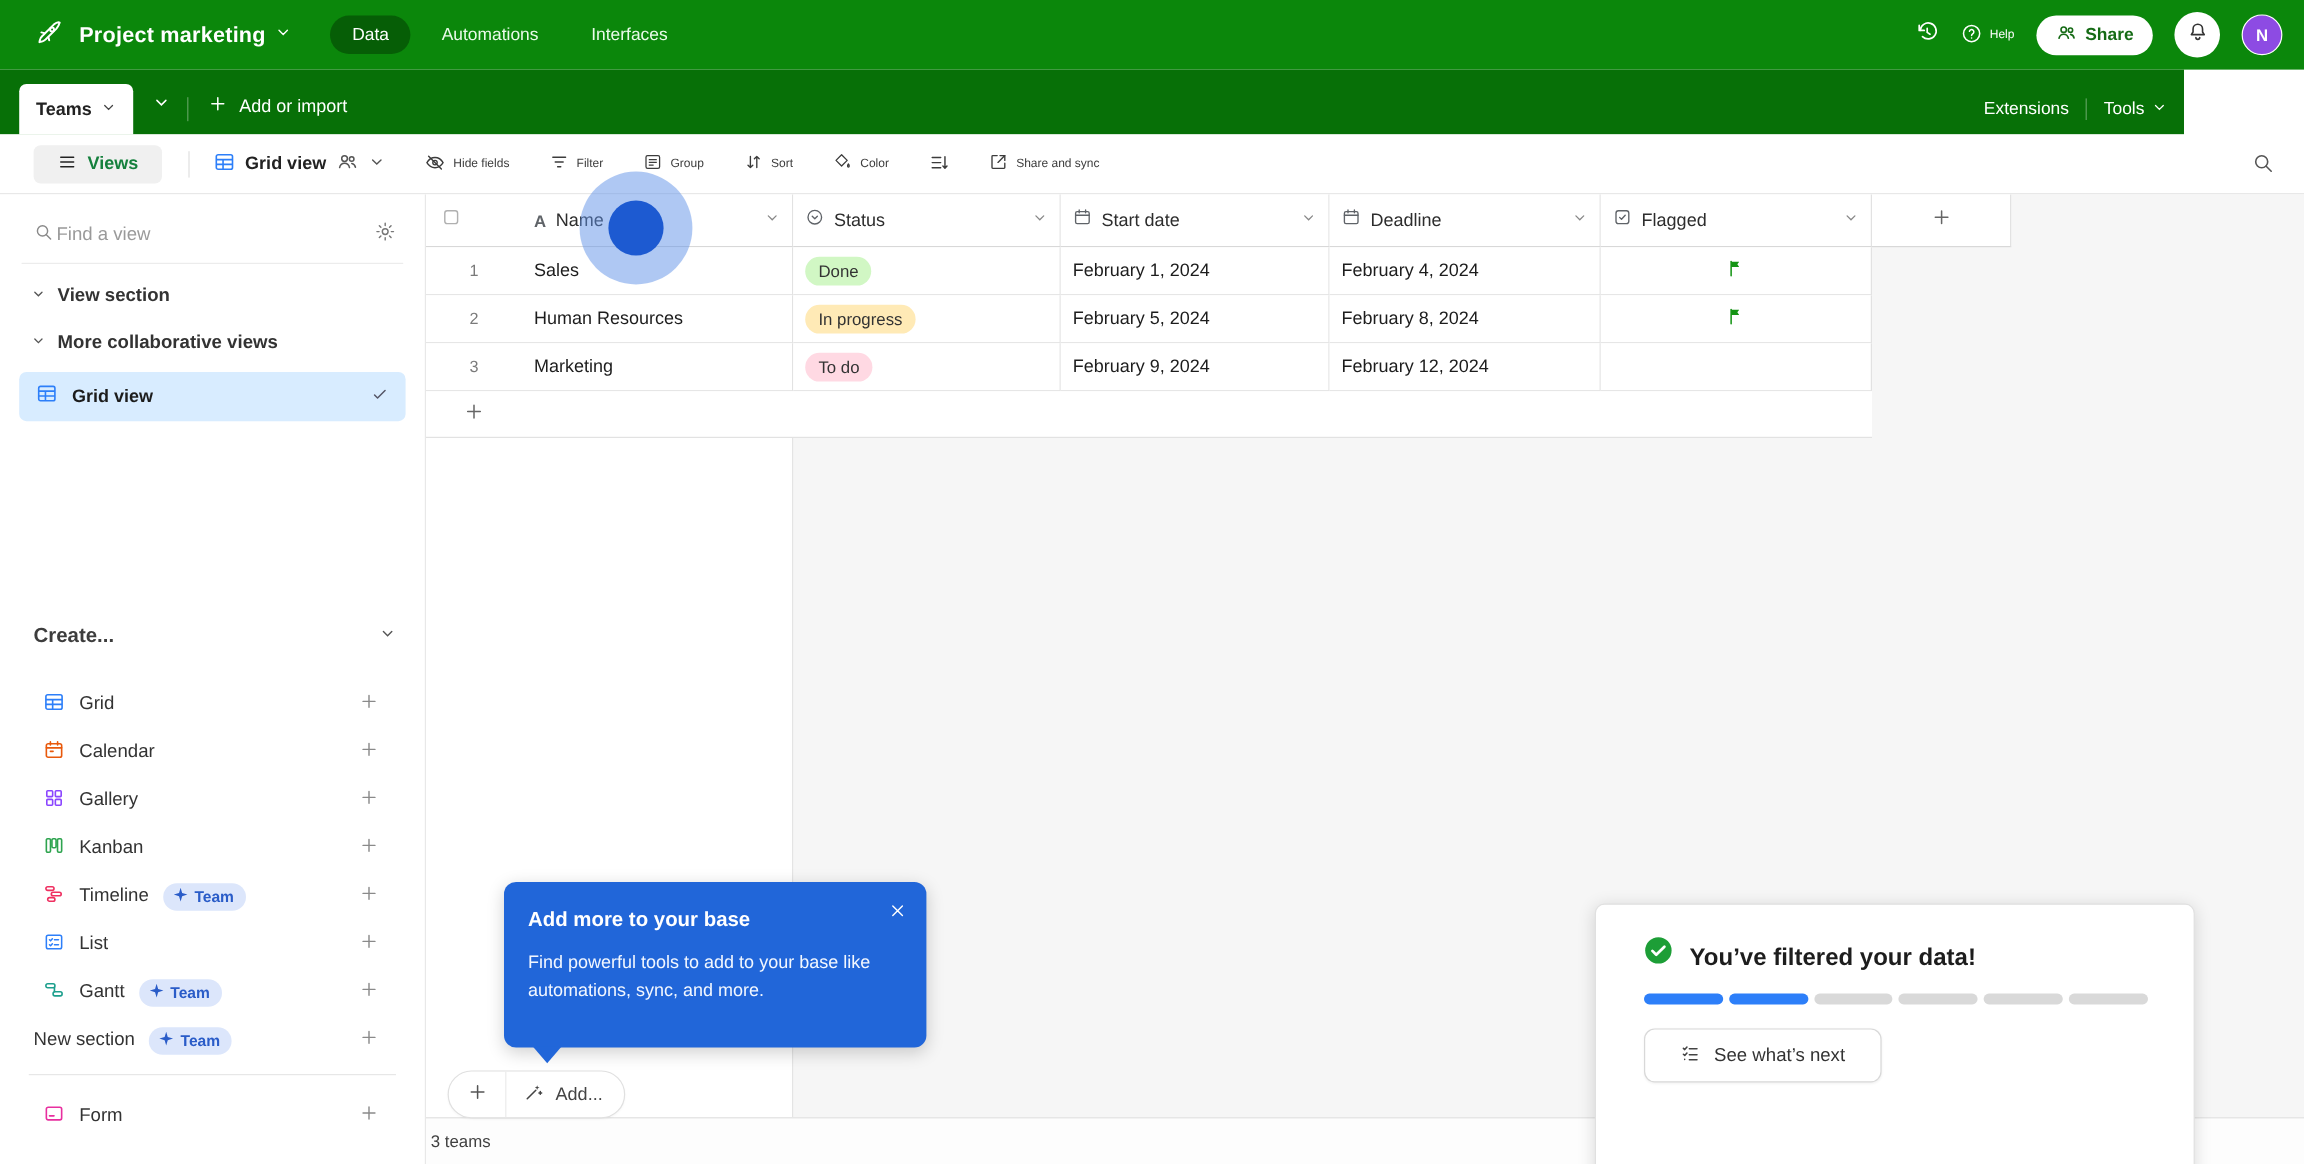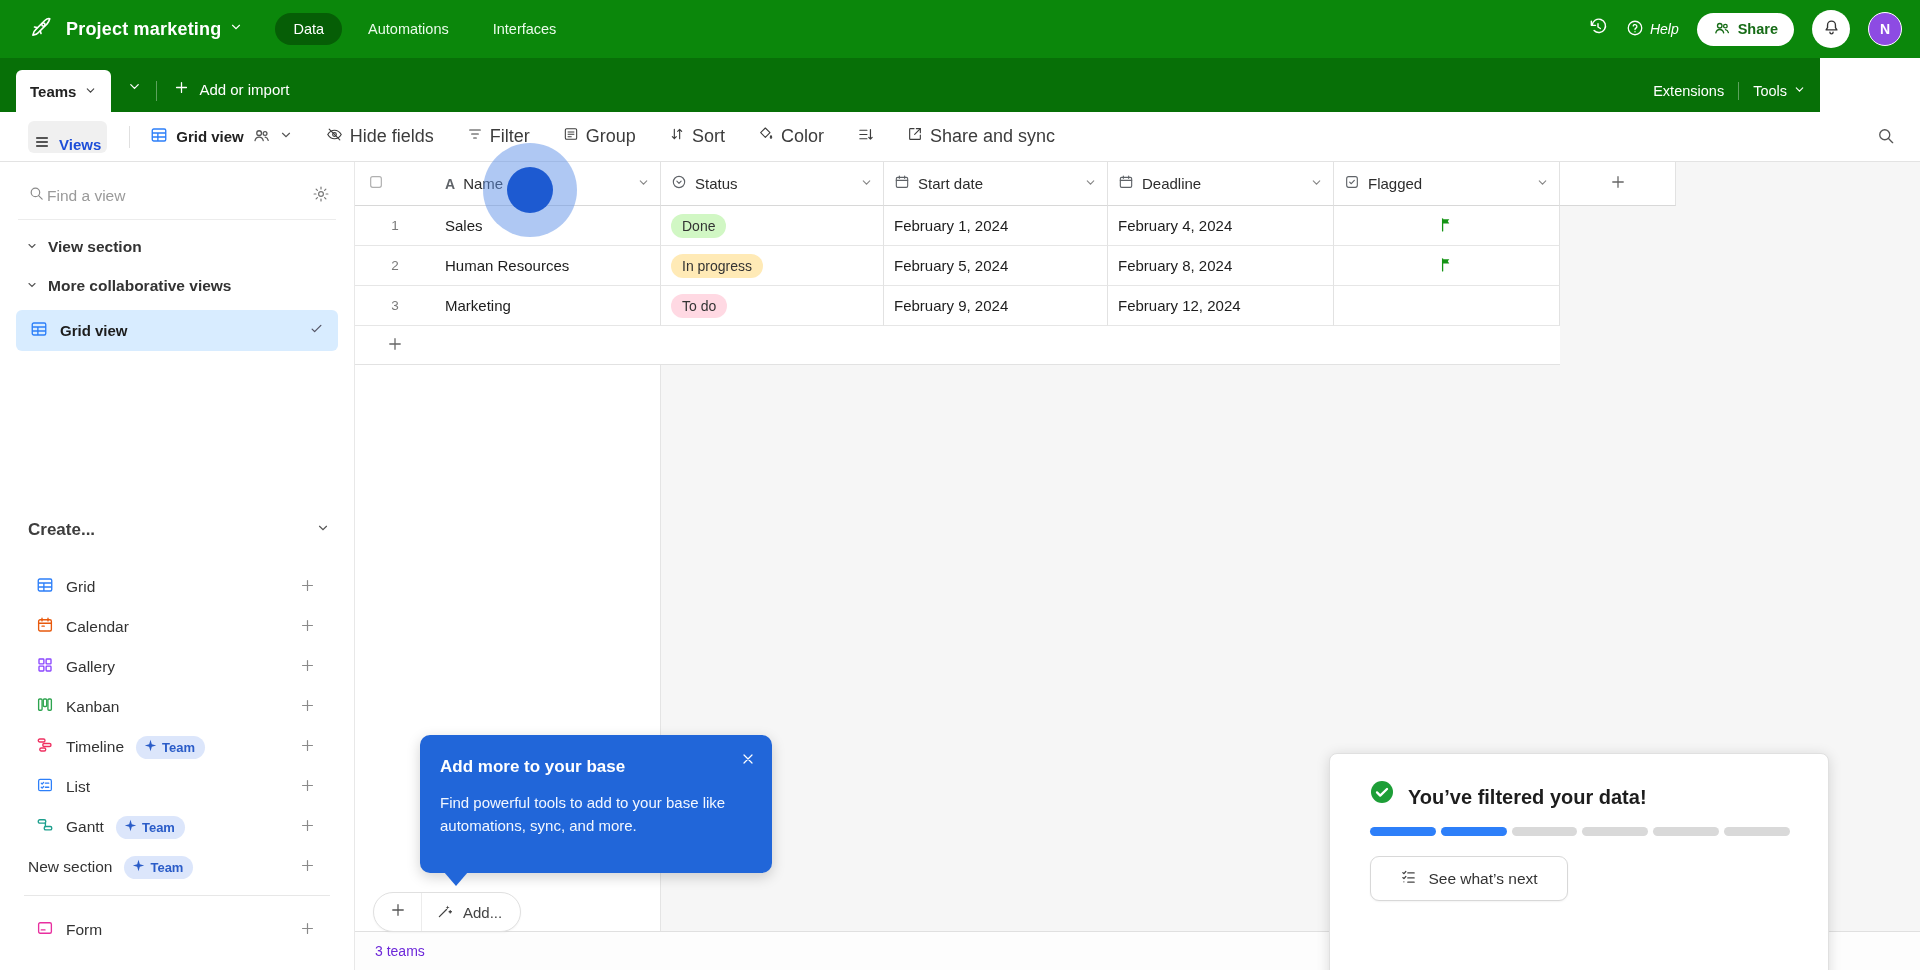--- a/index.html
+++ b/index.html
@@ -10,41 +10,41 @@
 
   
   .topbar { position:absolute; left:0; top:0; width:1920px; height:58px; background:#0b870b; display:flex; align-items:center; }
   .logo { margin-left:28px; }
   .base-title { color:#fff; font-size:18px; font-weight:bold; margin-left:12px; letter-spacing:.2px; }
   .topbar .title-chev { margin-left:8px; }
   .top-tabs { display:flex; align-items:center; margin-left:32px; gap:8px; }
   .top-tab { color:#eafbea; font-size:14.5px; padding:8px 18px; border-radius:16px; cursor:pointer; }
   .top-tab.active { background:#065e06; color:#fff; }
   .top-right { position:absolute; right:0; top:0; height:58px; display:flex; align-items:center; gap:18px; padding-right:18px; }
-  .help { display:flex; align-items:center; gap:6px; color:#fff; font-size:14px;font-style:italic; }
+  .help { display:flex; align-items:center; gap:6px; color:#fff; font-size:10px; }
   .share-btn { display:flex; align-items:center; gap:7px; background:#fff; color:#166b16; height:33px; padding:0 16px; border-radius:17px; font-size:14.5px; font-weight:bold; }
   .bell-btn { width:38px; height:38px; border-radius:50%; background:#fff; display:flex; align-items:center; justify-content:center; }
   .avatar { width:34px; height:34px; border-radius:50%; background:#8d4be3; color:#fff; font-size:14px; font-weight:bold; display:flex; align-items:center; justify-content:center; border:1px solid #fff; }
 
   
   .tablebar { position:absolute; left:0; top:58px; width:1820px; height:54px; background:#077007; display:flex; align-items:flex-end; }
   .table-tab { margin-left:16px; height:42px; background:#fff; border-radius:6px 6px 0 0; display:flex; align-items:center; padding:0 14px; gap:8px; font-size:15px; color:#222; font-weight:bold; }
   .tb-chev { margin:0 14px 14px 16px; }
   .tb-divider { width:1px; height:20px; background:rgba(255,255,255,.35); margin-bottom:11px; }
   .add-import { display:flex; align-items:center; gap:9px; color:#fff; font-size:15px; margin:0 0 13px 16px; }
   .tablebar-right { position:absolute; right:14px; bottom:12px; display:flex; align-items:center; gap:14px; color:#fff; font-size:14.5px; }
   .tablebar-right .sep { width:1px; height:18px; background:rgba(255,255,255,.35); }
   .tools { display:flex; align-items:center; gap:6px; }
 
   
   .toolbar { position:absolute; left:0; top:112px; width:1920px; height:50px; background:#fff; border-bottom:1px solid #e3e3e3; display:flex; align-items:center; }
-  .views-btn { margin-left:28px; display:flex; align-items:flex-end; gap:9px; background:#f0f0f0; border-radius:6px; height:32px; padding:0 6px; font-size:15px; color:#1d4ed8; font-weight:bold; }
+  .views-btn { margin-left:28px; display:flex; align-items:center; gap:9px; background:#f0f0f0; border-radius:6px; height:32px; padding:0 20px; font-size:15px; color:#15803d; font-weight:bold; }
   .tool-sep { width:1px; height:22px; background:#e0e0e0; margin:0 20px 0 22px; }
   .view-cluster { display:flex; align-items:center; gap:8px; font-size:15px; color:#222; font-weight:bold; }
-  .tool-item { display:flex; align-items:center; gap:7px; font-size:18px; color:#3c3c3c; margin-left:33px; cursor:pointer; }
+  .tool-item { display:flex; align-items:center; gap:7px; font-size:10px; color:#3c3c3c; margin-left:33px; cursor:pointer; }
   .search-btn { position:absolute; right:24px; top:14px; }
 
   
   .sidebar { position:absolute; left:0; top:162px; width:355px; height:808px; background:#fff; border-right:1px solid #e8e8e8; }
   .find-row { position:absolute; left:18px; right:18px; top:10px; height:48px; display:flex; align-items:center; border-bottom:1px solid #ececec; }
   .find-row .ph { color:#9a9a9a; font-size:15.5px; margin-left:2px; flex:1; }
   .side-section { position:absolute; left:26px; display:flex; align-items:center; gap:10px; font-size:15.5px; color:#333; font-weight:bold; }
   .sel-view { position:absolute; left:16px; top:148px; width:322px; height:41px; background:#d8ecff; border-radius:6px; display:flex; align-items:center; padding:0 14px; gap:12px; }
   .sel-view .lbl { font-size:15px; color:#1c1c1c; font-weight:bold; flex:1; }
   .create-hdr { position:absolute; left:28px; top:358px; right:24px; display:flex; align-items:center; justify-content:space-between; font-size:17px; color:#3d3d3d; font-weight:bold; }
@@ -66,21 +66,21 @@
   .g-row { display:flex; height:40px; }
   .cell { background:#fff; border-bottom:1px solid #e6e6e6; display:flex; align-items:center; padding:0 10px; font-size:15px; color:#1d1d1d; }
   .rownum { justify-content:center; color:#7a7a7a; font-size:13.5px; }
   .pill { padding:4px 11px; border-radius:12px; font-size:14px; color:#333; }
   .flagcell { justify-content:center; }
   .flag { color:#149414; }
   .addrow { display:flex; height:39px; }
   .addrow .cell { border-bottom:1px solid #e2e2e2; }
   .pinned-strip { position:absolute; left:355px; top:365px; width:306px; height:566px; background:#fff; border-right:1px solid #e4e4e4; }
   .bottombar { position:absolute; left:355px; top:931px; width:1565px; height:39px; background:#fdfdfd; border-top:1px solid #e0e0e0; display:flex; align-items:center; }
-  .count { margin-left:20px; font-size:14px; color:#6d28d9; }
+  .count { margin-left:4px; font-size:14px; color:#404040; }
   .add-pill { position:absolute; left:373px; top:892px; height:40px; background:#fff; border:1px solid #e0e0e0; border-radius:20px; display:flex; align-items:stretch; overflow:hidden; box-shadow:0 1px 2px rgba(0,0,0,.04); }
   .add-pill .seg1 { width:48px; display:flex; align-items:center; justify-content:center; border-right:1px solid #ececec; }
   .add-pill .seg2 { display:flex; align-items:center; gap:9px; padding:0 18px 0 14px; font-size:15px; color:#444; }
 
   
   .click-outer { position:absolute; left:483px; top:143px; width:94px; height:94px; border-radius:50%; background:rgba(96,146,232,.5); z-index:30; }
   .click-inner { position:absolute; left:24px; top:24px; width:46px; height:46px; border-radius:50%; background:#1d5ad1; }
 
   
   .tooltip { position:absolute; left:420px; top:735px; width:352px; height:138px; background:#2166d9; border-radius:10px; color:#fff; padding:22px 24px 0 20px; z-index:40; box-shadow:0 4px 14px rgba(0,0,0,.18); }

